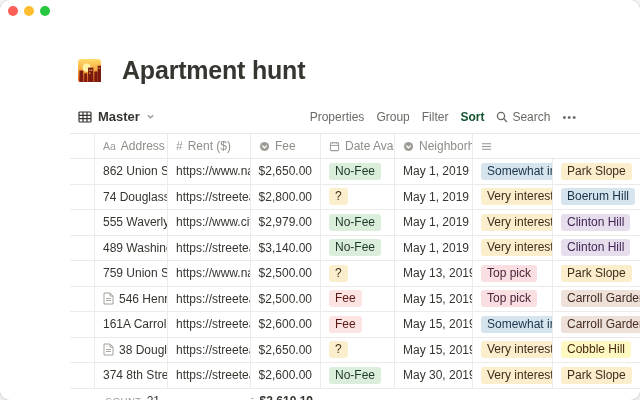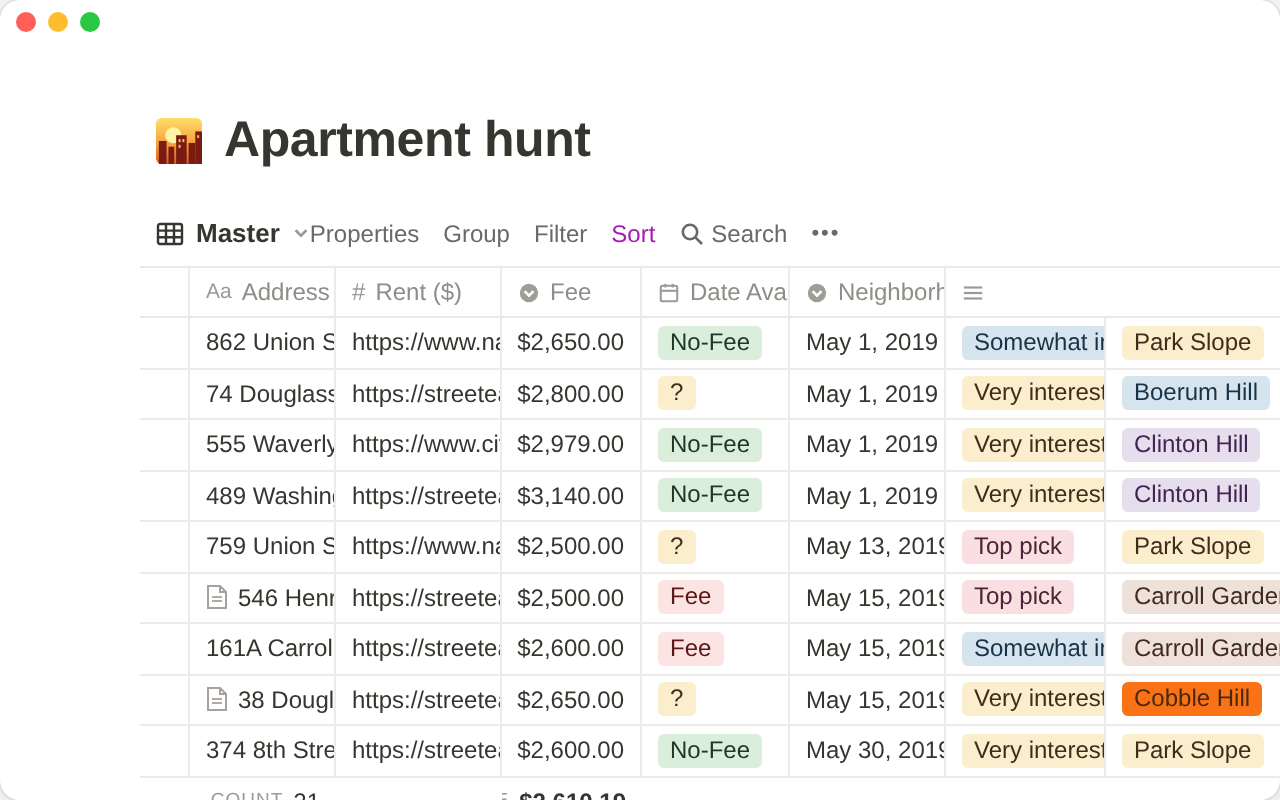--- a/index.html
+++ b/index.html
@@ -11,30 +11,30 @@
   }
   .window{
     position:absolute;inset:0;background:#ffffff;border-radius:10px;
     box-shadow:0 0 0 1px rgba(0,0,0,0.06), 0 3px 10px rgba(0,0,0,0.07);
     overflow:hidden;
   }
   
   .traffic{position:absolute;top:6px;left:8px;display:flex;gap:6px;}
   .dot{width:10px;height:10px;border-radius:50%;}
   
-  .title-row{position:absolute;top:56px;left:78px;display:flex;align-items:center;gap:11px;}
+  .title-row{position:absolute;top:56px;left:78px;display:flex;align-items:center;gap:21px;}
   .page-emoji{width:23px;height:23px;flex:none;}
   .page-title{font-size:25px;font-weight:700;letter-spacing:-0.2px;color:#37352F;}
   
   .toolbar{position:absolute;top:103px;left:78px;width:499px;height:27px;
-    display:flex;align-items:center;}
+    display:flex;justify-content:space-between;align-items:center;}
   .view-switcher{display:flex;align-items:center;gap:6px;font-size:13px;font-weight:600;color:#37352F;cursor:pointer;}
   .toolbar-right{display:flex;align-items:center;gap:12px;font-size:12px;color:#6B6965;}
   .tb-item{cursor:pointer;white-space:nowrap;}
-  .tb-sort{color:#a21caf;}
+  .tb-sort{color:#14532d;font-weight:bold;}
   .search{display:flex;align-items:center;gap:4px;cursor:pointer;}
   .more{font-size:11px;letter-spacing:1px;color:#6B6965;cursor:pointer;}
   .new-btn{display:flex;align-items:center;background:#2EAADC;border-radius:3px;height:24px;
     color:#fff;font-size:13px;font-weight:500;cursor:pointer;overflow:hidden;}
   .new-label{padding:0 10px;}
   .new-divider{width:1px;align-self:stretch;background:rgba(255,255,255,0.4);}
   .new-chevron{padding:0 6px;display:flex;align-items:center;}
   
   .table{position:absolute;left:70px;top:133px;right:0;bottom:0;overflow:hidden;}
   .grid{display:grid;grid-template-columns:74px 83px 70px 74px 78px 80px 95px 16px;padding-left:24px;}
@@ -403,21 +403,21 @@
           <div class="cell td">
             <span class="pill" style="background: rgb(251, 238, 204); color: rgb(64, 44, 27);">?</span>
           </div>
           <div class="cell td">
             <span>May 15, 2019</span>
           </div>
           <div class="cell td">
             <span class="pill" style="background: rgb(251, 238, 204); color: rgb(64, 44, 27);">Very interested</span>
           </div>
           <div class="cell td">
-            <span class="pill" style="background: #f97316; color: rgb(73, 41, 14);">Cobble Hill</span>
+            <span class="pill" style="background: #fef9c3; color: rgb(73, 41, 14);">Cobble Hill</span>
           </div>
           <div class="cell td">
             <span class="pill pill-sliver" style="background: rgb(248, 224, 204);"></span>
           </div>
         </div>
         <div class="grid tr">
           <div class="cell td td-address">
             <span>374 8th Street</span>
           </div>
           <div class="cell td">

